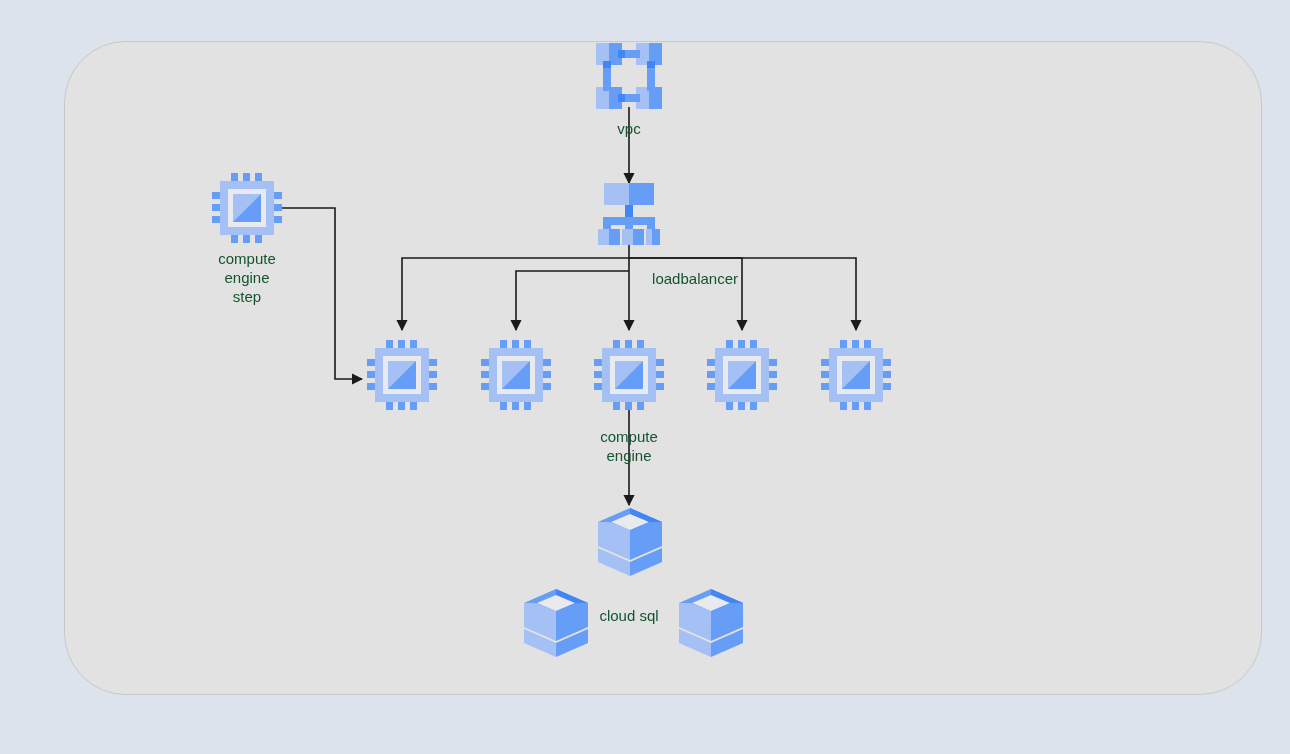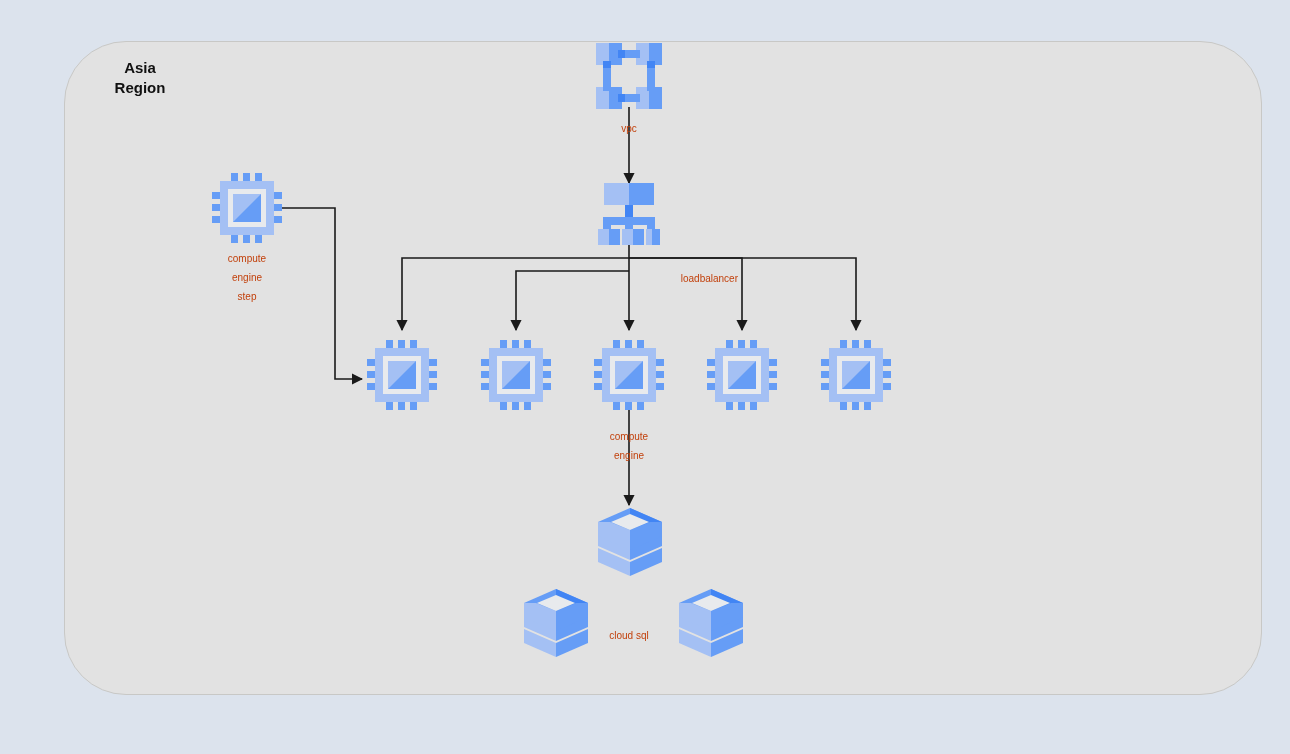--- a/index.html
+++ b/index.html
@@ -44,35 +44,33 @@
   #edges {
     position: absolute;
     left: 0;
     top: 0;
   }
   .node {
     position: absolute;
   }
   .node-label {
     position: absolute;
-    font-size: 10px;
-    color: #c2410c;
+    font-size: 15px;
+    color: #14532d;
     line-height: 19px;
     white-space: pre-line;
     text-align: center;
   }
 </style>
 </head>
 <body>
 
 <div id="canvas">
 
   <div id="region-box"></div>
-  <div id="region-label">Asia
-Region</div>
 
   <svg id="edges" width="1290" height="754">
     <defs>
       <marker id="arrow" viewBox="0 0 10 10" refX="9" refY="5" markerWidth="7" markerHeight="7" orient="auto-start-reverse">
         <path d="M 0 0 L 10 5 L 0 10 z" fill="#1a1a1a"></path>
       </marker>
     </defs>
     <g fill="none" stroke="#1a1a1a" stroke-width="1.6">
 
       <path d="M 629 107 L 629 183" marker-end="url(#arrow)"></path>
@@ -298,21 +296,21 @@
         <path d="M 36 40 L 4 26 L 4 40 L 36 54 Z" fill="#a4c0f4"></path>
         <path d="M 36 40 L 68 26 L 68 40 L 36 54 Z" fill="#669df6"></path>
         <path d="M 36 2 L 68 16 L 36 30 L 4 16 Z" fill="#669df6"></path>
         <path d="M 36 2 L 68 16 L 36 30 Z" fill="#4285f4"></path>
         <path d="M 36 24 L 16 16 L 4 16 L 4 30 L 36 44 Z" fill="#a4c0f4"></path>
         <path d="M 36 24 L 56 16 L 68 16 L 68 30 L 36 44 Z" fill="#669df6"></path>
         <path d="M 36 24 L 17 16 L 36 8 L 55 16 Z" fill="#e8eaed"></path>
       </g>
     </svg>
   </div>
-  <div class="node-label" style="left:569px; top:606px; width:120px;margin-top:20px;">cloud sql</div>
+  <div class="node-label" style="left:569px; top:606px; width:120px;">cloud sql</div>
 
   <div class="node" style="left:675px; top:587px;">
     <svg width="72" height="86" viewBox="0 0 72 86">
       <g>
         <path d="M 36 56 L 4 42 L 4 56 L 36 70 Z" fill="#a4c0f4"></path>
         <path d="M 36 56 L 68 42 L 68 56 L 36 70 Z" fill="#669df6"></path>
         <path d="M 36 40 L 4 26 L 4 40 L 36 54 Z" fill="#a4c0f4"></path>
         <path d="M 36 40 L 68 26 L 68 40 L 36 54 Z" fill="#669df6"></path>
         <path d="M 36 2 L 68 16 L 36 30 L 4 16 Z" fill="#669df6"></path>
         <path d="M 36 2 L 68 16 L 36 30 Z" fill="#4285f4"></path>

